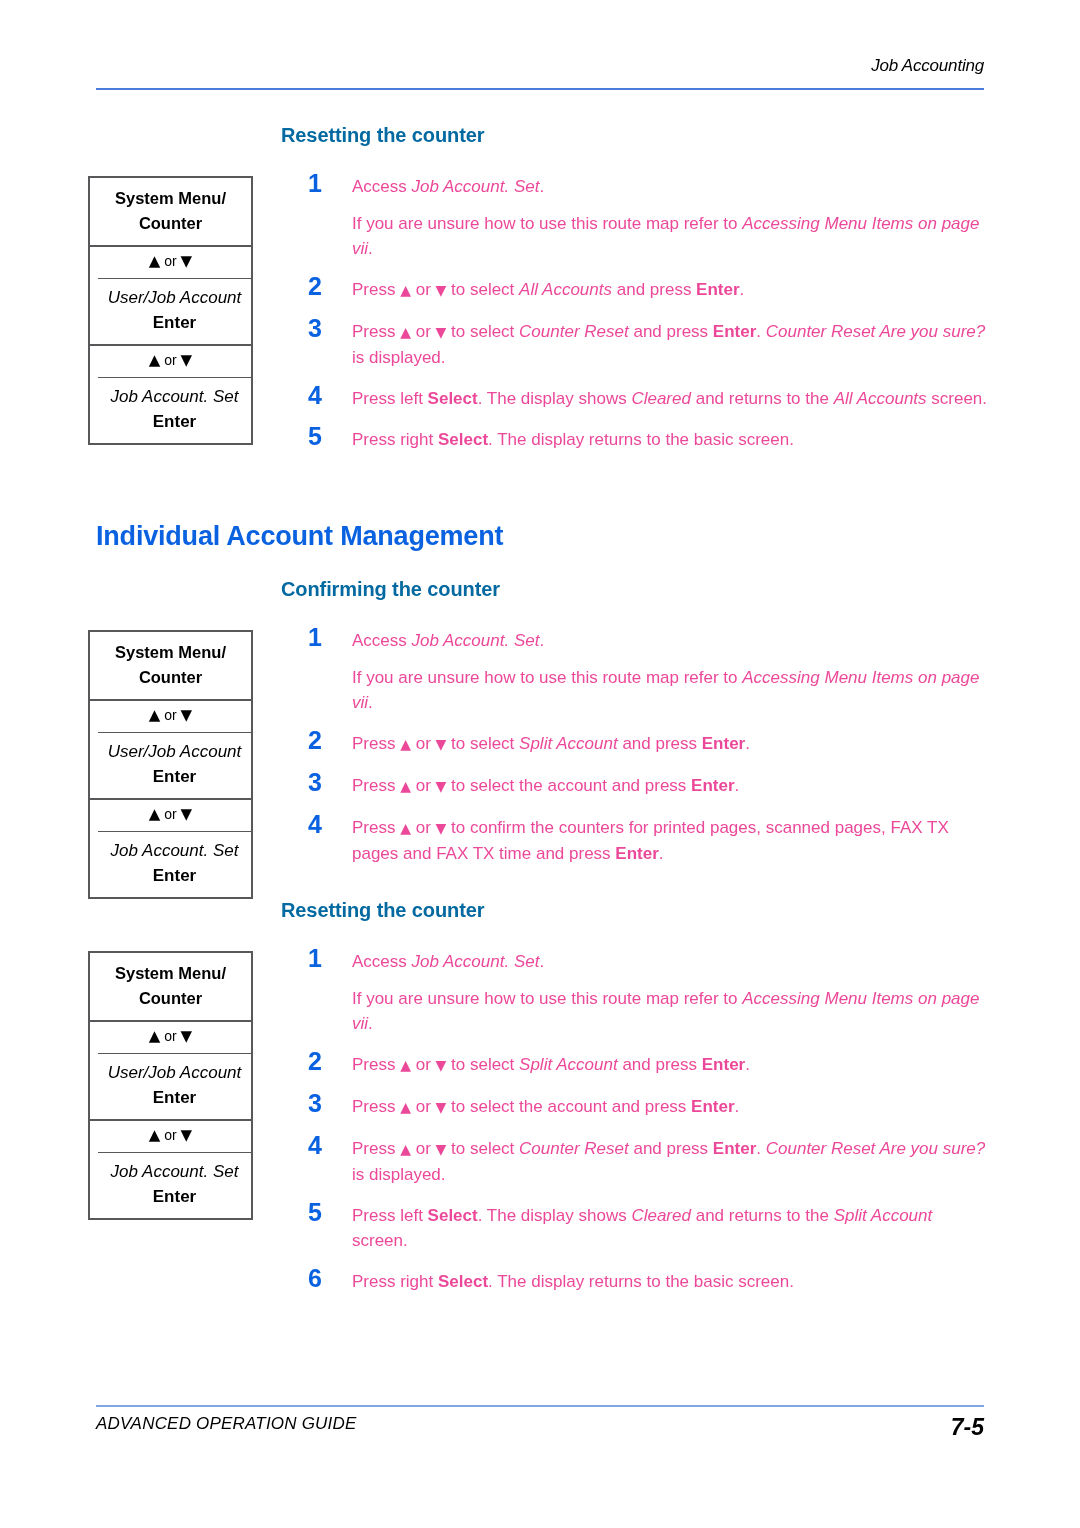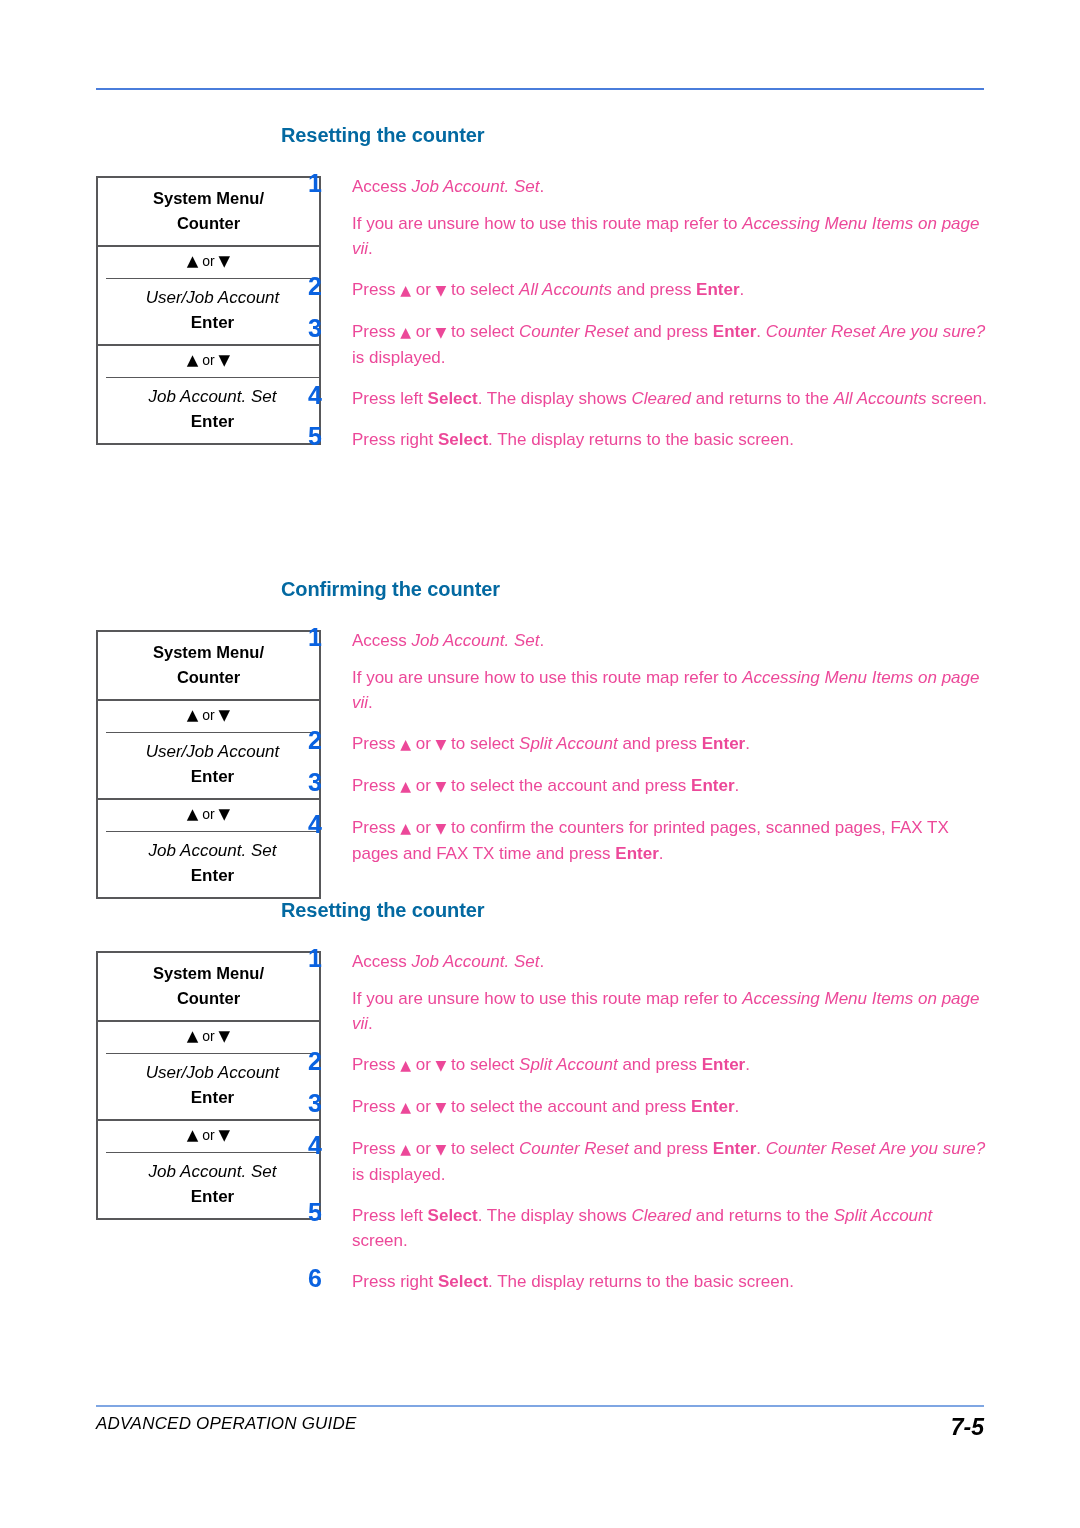--- a/index.html
+++ b/index.html
@@ -60,22 +60,22 @@
     font-size: 20px;
     font-weight: bold;
     color: #0369a1;
     letter-spacing: -0.1px;
     white-space: nowrap;
   }
 
   
   .routemap {
     position: absolute;
-    left: 96px;
-    width: 225px;
+    left: 88px;
+    width: 165px;
     border: 2px solid #58585a;
     box-sizing: border-box;
     background: #fff;
   }
   .rm-row {
     box-sizing: border-box;
     text-align: center;
     padding: 0;
   }
   .rm-row + .rm-row { border-top: 2px solid #58585a; }
@@ -171,20 +171,23 @@
     right: 0; top: 0;
     font-size: 23px;
     font-weight: bold;
   }
 </style>
 </head>
 <body>
 
 <div class="page">
 
+  <div class="header">
+    <span class="header-title">Job Accounting</span>
+  </div>
   <div class="header-rule"></div>
 
   <div class="h2" style="left:281px; top:124px;">Resetting the counter</div>
 
   <div class="routemap" style="top:176px;">
     <div class="rm-row rm-key">
       <div>System Menu/</div>
       <div>Counter</div>
     </div>
     <div class="rm-row thin rm-arrow">
@@ -230,20 +233,21 @@
         </div>
       </div>
       <div class="step">
         <div class="step-num">5</div>
         <div class="step-body">
           <p><span>Press right </span><b>Select</b><span>. The display returns to the basic screen.</span></p>
         </div>
       </div>
     </div>
 
+  <div class="h1" style="left:96px; top:521px;">Individual Account Management</div>
 
   <div class="h2" style="left:281px; top:578px;">Confirming the counter</div>
 
   <div class="routemap" style="top:630px;">
     <div class="rm-row rm-key">
       <div>System Menu/</div>
       <div>Counter</div>
     </div>
     <div class="rm-row thin rm-arrow">
       <span class="tri">▲</span><span class="orword"> </span><span class="orword">or</span><span class="orword"> </span><span class="tri">▼</span>

